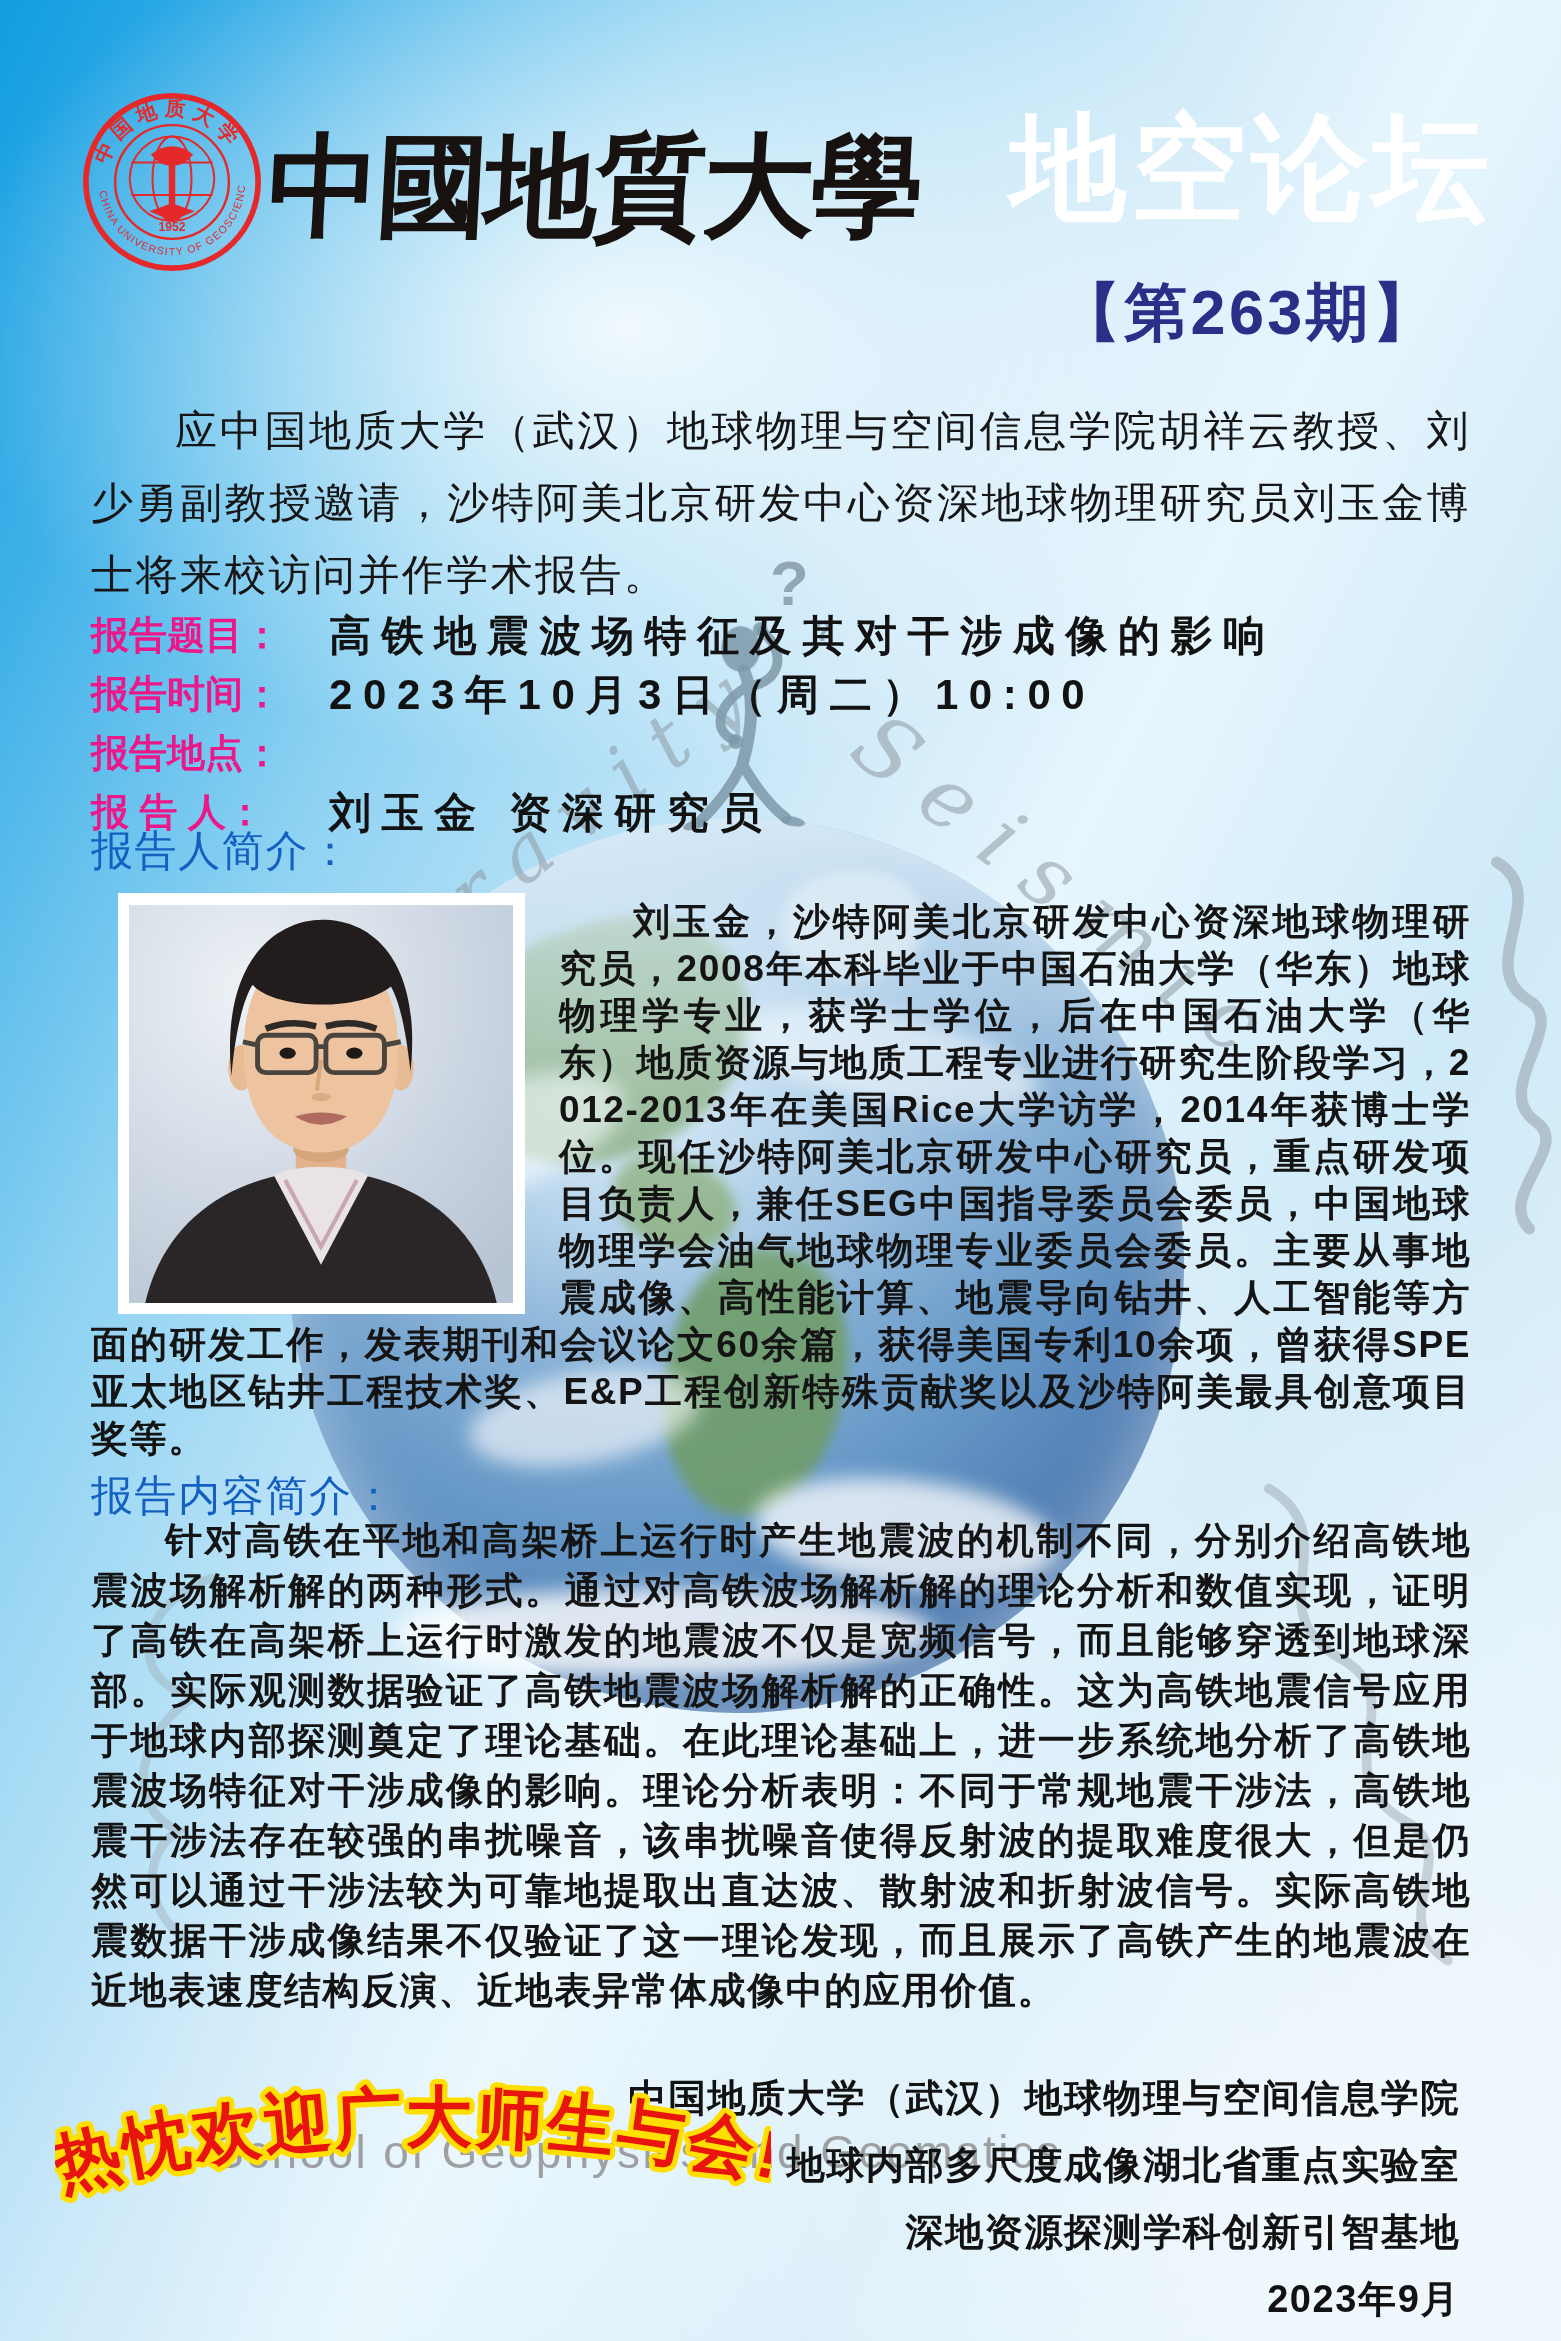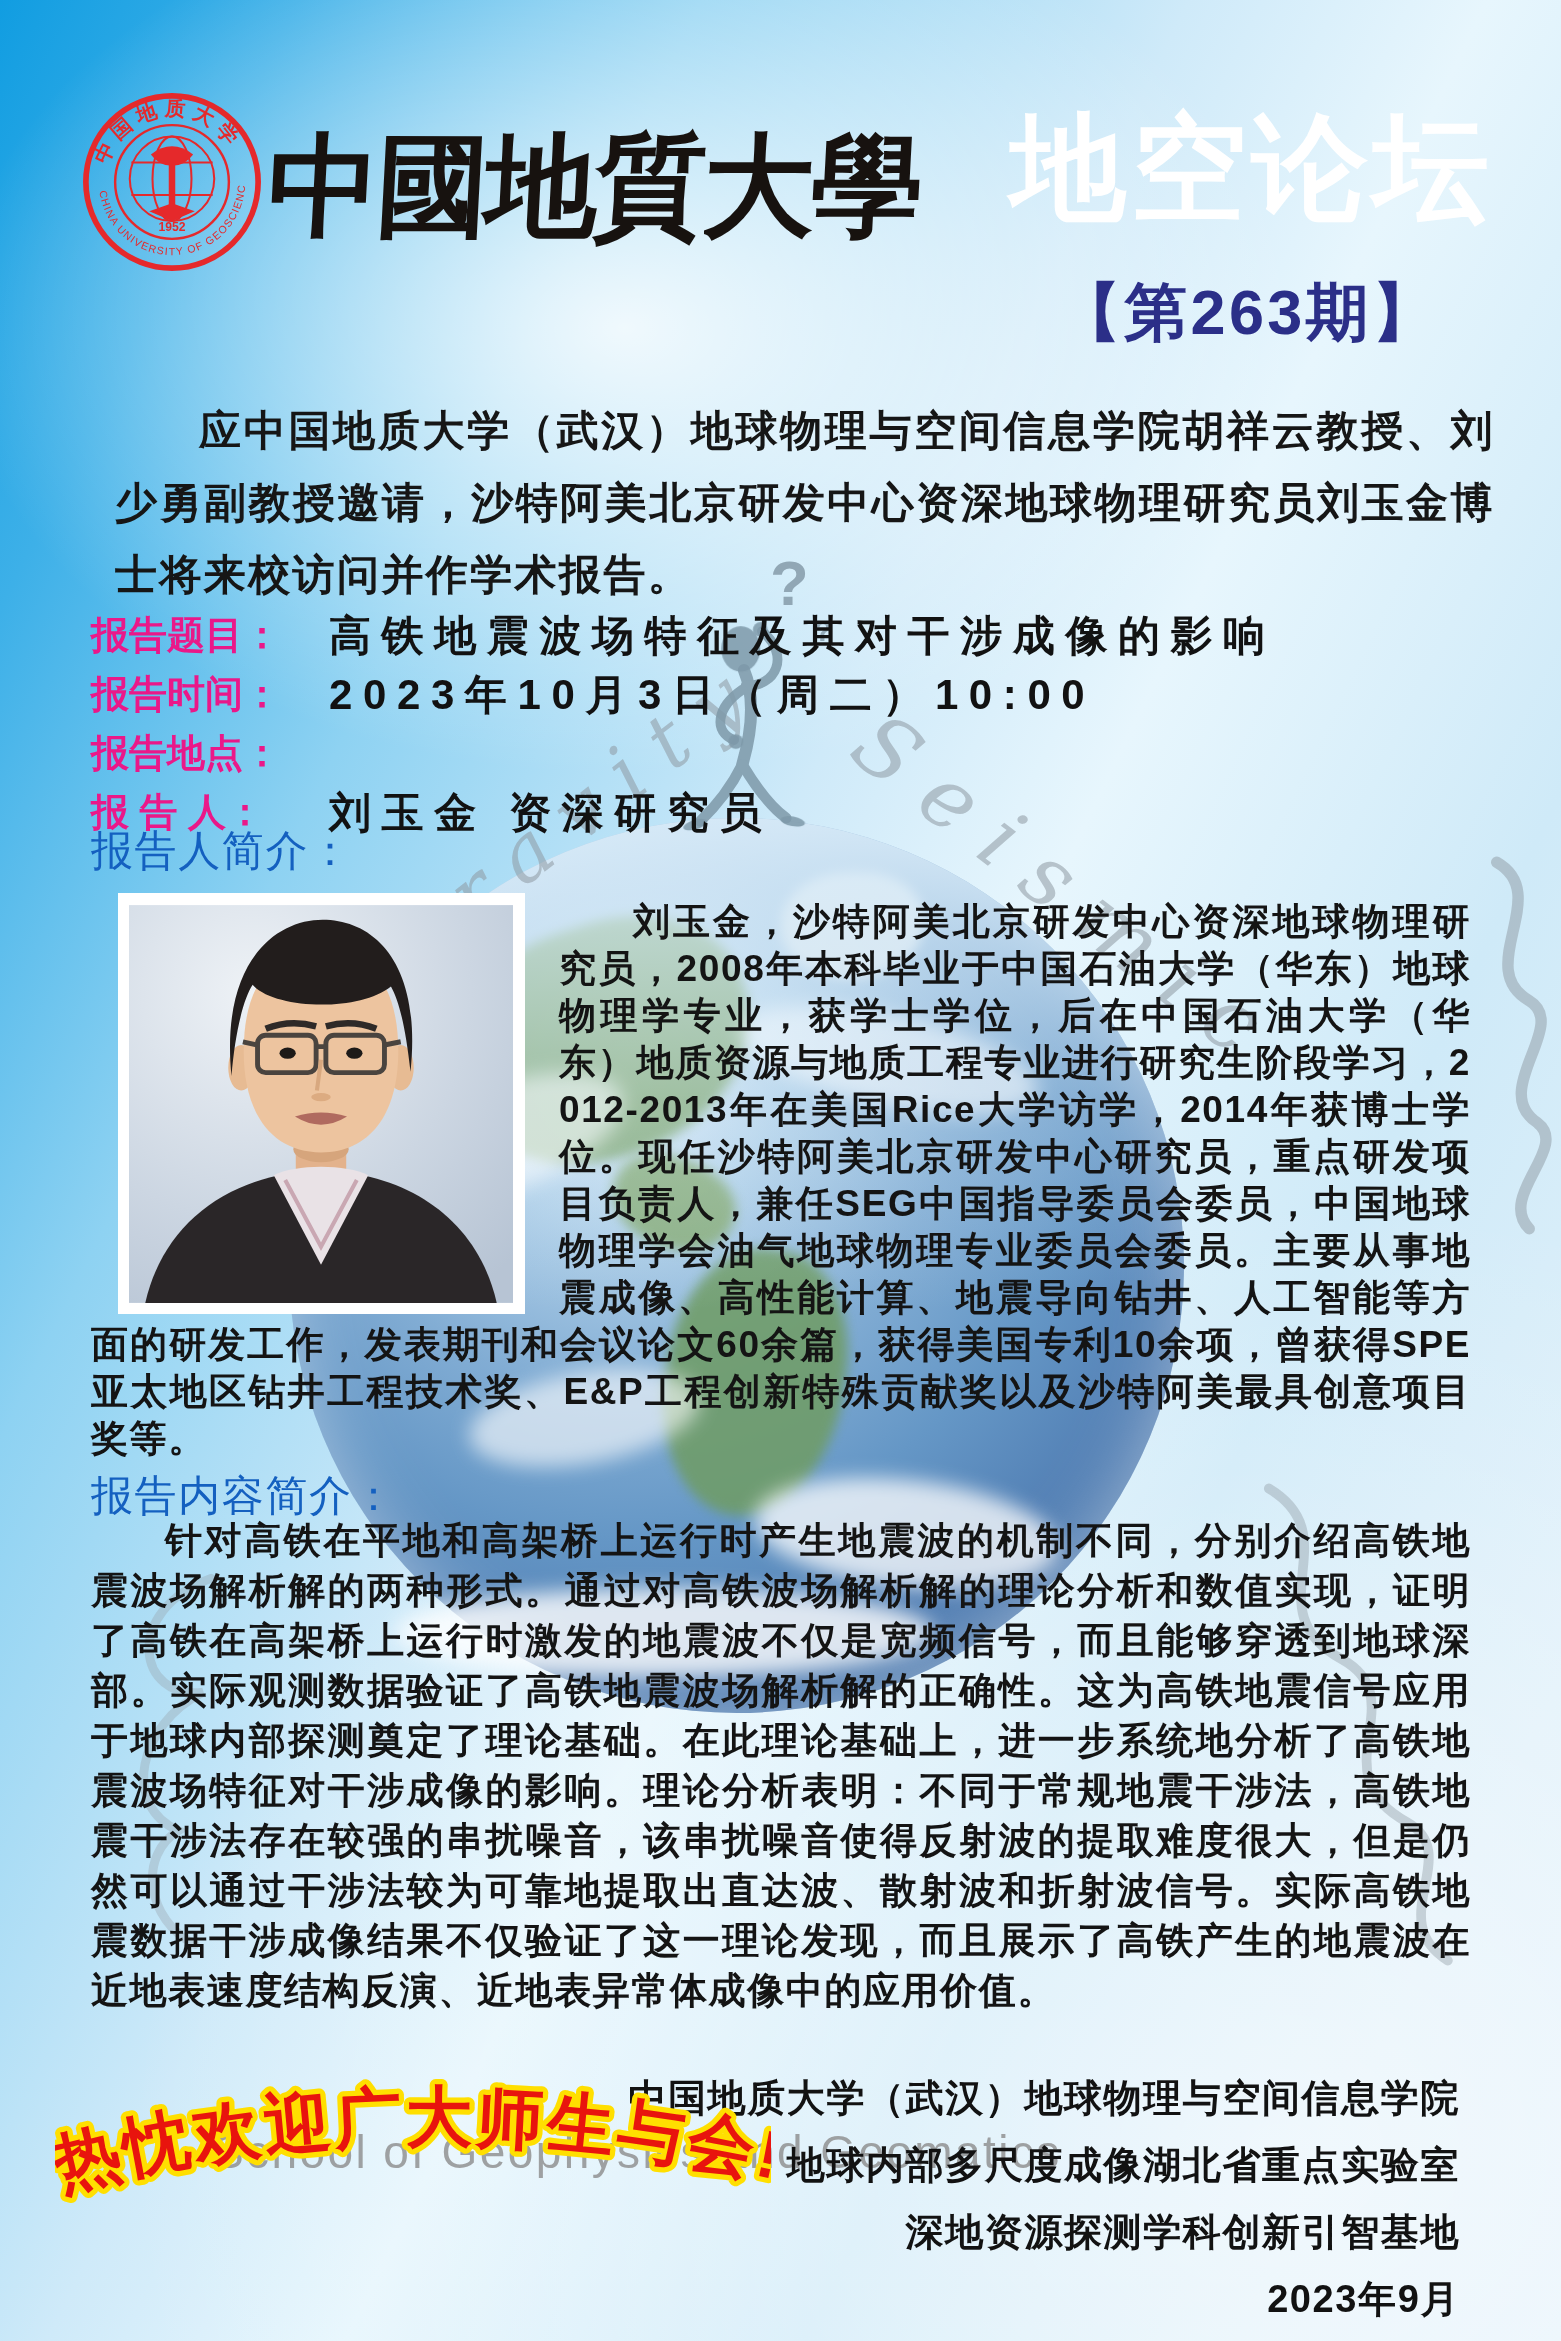--- a/index.html
+++ b/index.html
@@ -40,22 +40,22 @@
   .wm-squiggle{z-index:2;opacity:.5;}
 
   
   .seal{left:81px;top:91px;width:182px;height:182px;z-index:5;}
   .calligraphy{left:268px;top:112px;z-index:5;font-family:"DejaVu Serif","Liberation Serif",serif;
     font-weight:bold;font-size:112px;letter-spacing:-3.3px;color:#17120f;transform:skewX(-3deg);}
   .forum-title{left:1010px;top:91px;z-index:5;color:#ffffff;font-weight:900;font-size:116px;letter-spacing:4.9px;text-align:right;}
   .issue{left:1058px;top:270px;z-index:5;color:#2b2f88;font-weight:900;font-size:63px;letter-spacing:3.3px;}
 
   
-  .intro{left:91px;width:1380px;top:395px;z-index:5;color:#161616;font-weight:bold;
-    font-size:42px;line-height:72px;letter-spacing:2.4px;text-indent:2em;text-align:justify;word-break:break-all;margin-left:24px;}
+  .intro{left:91px;width:1380px;top:395px;z-index:5;color:#161616;font-weight:normal;
+    font-size:42px;line-height:72px;letter-spacing:2.4px;text-indent:2em;text-align:justify;word-break:break-all;}
   .info{left:91px;top:606px;z-index:5;}
   .info-row{display:flex;height:59px;align-items:center;}
   .info-label{width:210px;color:#ea1889;font-weight:900;font-size:38px;white-space:nowrap;}
   .info-value{color:#121212;font-weight:900;font-size:42px;letter-spacing:10.6px;white-space:nowrap;margin-left:28px;}
   .sec-heading{z-index:5;color:#1460c0;font-weight:400;font-size:42px;letter-spacing:1.6px;}
   .bio-head{left:91px;top:823px;}
   .bio-body{left:91px;width:1380px;top:898px;z-index:5;color:#141414;font-weight:bold;
     font-size:37px;line-height:47px;letter-spacing:1.6px;text-align:justify;word-break:break-all;text-indent:2em;}
   .photo{float:left;width:407px;height:421px;background:#ffffff;box-sizing:border-box;
     padding:11.4px;margin:-4.9px 34px 3.3px 27px;z-index:6;position:relative;}

